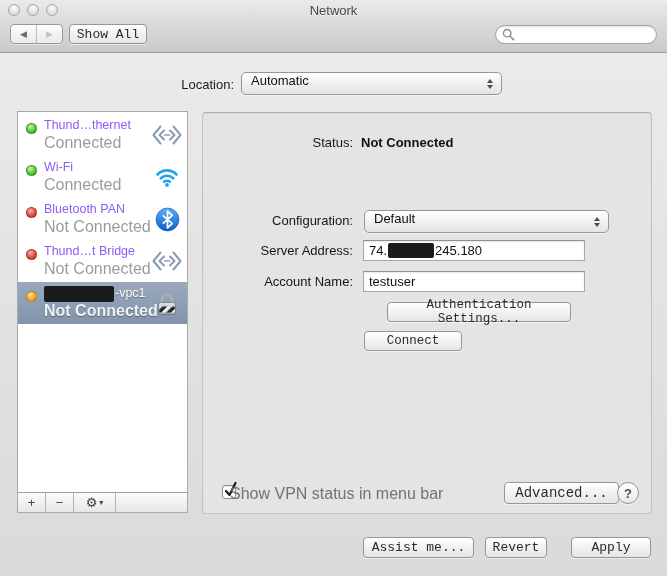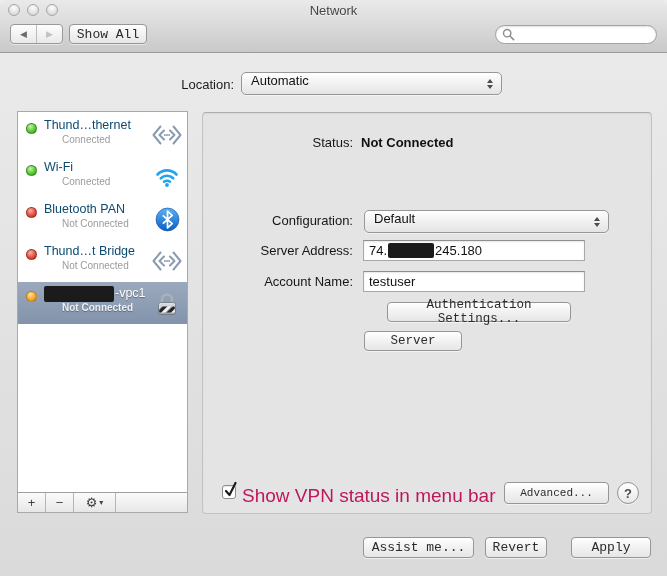--- a/index.html
+++ b/index.html
@@ -61,23 +61,23 @@
   .sidebar { position:absolute; left:17px; top:111px; width:171px; height:402px;
              background:#fff; border:1px solid #a9a9a9; }
   .svc { position:absolute; left:0; width:169px; height:42px; }
   .svc .dot { position:absolute; left:8px; top:9px; width:11px; height:11px; border-radius:50%; }
   .dot.green { background:radial-gradient(circle at 38% 30%, #c8f2a8, #53c431 60%, #2f9c1d);
                border:1px solid rgba(20,90,10,.5); }
   .dot.red   { background:radial-gradient(circle at 38% 30%, #f8b0a4, #da4a3a 60%, #b02a22);
                border:1px solid rgba(120,20,15,.5); }
   .dot.amber { background:radial-gradient(circle at 38% 30%, #ffe2a0, #f4a52c 60%, #d07f12);
                border:1px solid rgba(140,85,10,.5); }
-  .svc .name { position:absolute; left:26px; top:4px; font-size:12.5px; color:#0c4a6e;
+  .svc .name { position:absolute; left:26px; top:4px; font-size:12.5px; color:#8b5cf6;
                white-space:nowrap; }
-  .svc .sub  { position:absolute; left:44px; top:20px; font-size:10px; color:#9b9b9b; }
+  .svc .sub  { position:absolute; left:26px; top:20px; font-size:16px; color:#9b9b9b; }
   .svc .icon { position:absolute; right:5px; top:7px; width:30px; height:28px;
                display:flex; align-items:center; justify-content:center; }
   .svc.selected { background:linear-gradient(#9aa9bd,#8293ab); width:169px; }
   .svc.selected .name, .svc.selected .sub { color:#fff; text-shadow:0 1px 1px rgba(0,0,0,.35); }
   .svc.selected .sub { color:#eef1f6; font-weight:bold; }
   .redact { display:inline-block; background:#1b1b1b; border-radius:2px; vertical-align:middle; }
   .name-redact { width:70px; height:16px; margin-right:1px; }
 
   .list-footer { position:absolute; left:0; bottom:0; width:169px; height:20px;
                  border-top:1px solid #9f9f9f; background:linear-gradient(#fbfbfb,#e7e7e7);
@@ -102,22 +102,22 @@
             font-size:13px; color:#111; display:flex; align-items:center; padding-left:5px; }
   .srv-redact { width:46px; height:15px; margin:0 1px; }
   .panel-btn { position:absolute; height:20px; font-size:12.5px; border-radius:4px; }
   .auth-btn { left:161px; top:189px; width:184px;margin-left:23px; }
   .connect-btn { left:161px; top:218px; width:98px; }
 
   .chk { position:absolute; left:19px; top:372px; width:14px; height:14px; background:#fff;
          border:1px solid #8d8d8d; border-radius:3px;
          box-shadow:inset 0 1px 1px rgba(0,0,0,.1); overflow:visible; }
   .chk svg { position:absolute; left:1px; top:-4px; overflow:visible; }
-  .chk-label { position:absolute; left:39px; top:372px; font-size:19px; color:#be185d; }
-  .adv-btn { left:301px; top:369px; width:105px; height:22px; font-size:11px; }
+  .chk-label { position:absolute; left:27px; top:372px; font-size:16px; color:#737373; }
+  .adv-btn { left:301px; top:369px; width:115px; height:22px; font-size:14px; }
   .help-btn { position:absolute; left:414px; top:369px; width:22px; height:22px; border-radius:50%;
               border:1px solid #949494; background:linear-gradient(#ffffff,#e8e8e8);
               display:flex; align-items:center; justify-content:center;
               font-size:13px; font-weight:bold; color:#4a4a4a;
               box-shadow:0 1px 0 rgba(255,255,255,.5); }
 
   
   .assist { position:absolute; left:363px; top:537px; width:111px; height:21px; }
   .revert { position:absolute; left:485px; top:537px; width:62px; height:21px; }
   .apply  { position:absolute; left:571px; top:537px; width:80px; height:21px; }
@@ -287,21 +287,21 @@
         <span class="redact srv-redact"></span>
         <span>245.180</span>
     </div>
 
     <div class="flabel" style="top:161px;">Account Name:</div>
     <div class="tinput" style="top:158px;">
       <span>testuser</span>
     </div>
 
     <button class="aqua-btn panel-btn auth-btn">Authentication Settings...</button>
-    <button class="aqua-btn panel-btn connect-btn">Server</button>
+    <button class="aqua-btn panel-btn connect-btn">Connect</button>
 
     <span class="chk">
       <svg width="14" height="16" viewBox="0 0 14 16">
         <path d="M2 9 L5.5 13 L11.5 1" fill="none" stroke="#1c1c1c" stroke-width="2.2" stroke-linecap="round" stroke-linejoin="round"></path>
       </svg>
     </span>
     <span class="chk-label">Show VPN status in menu bar</span>
 
     <button class="aqua-btn panel-btn adv-btn">Advanced...</button>
     <span class="help-btn">?</span>

